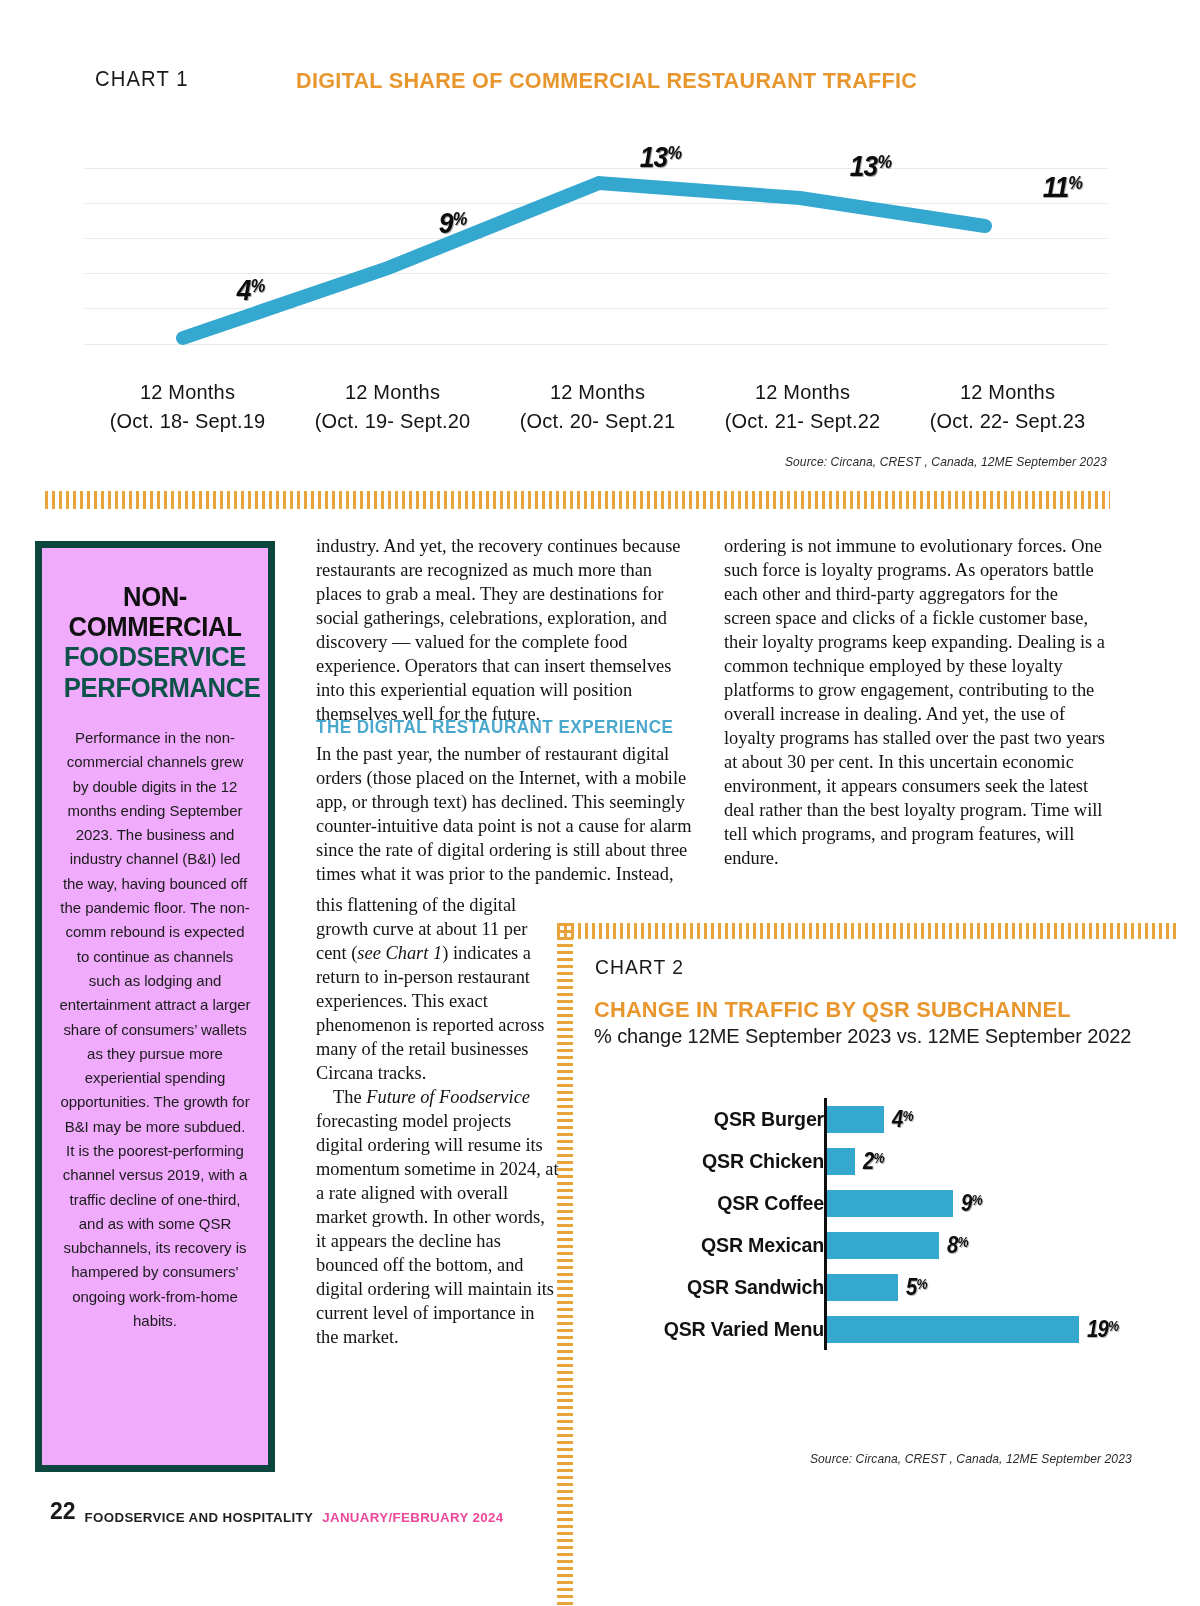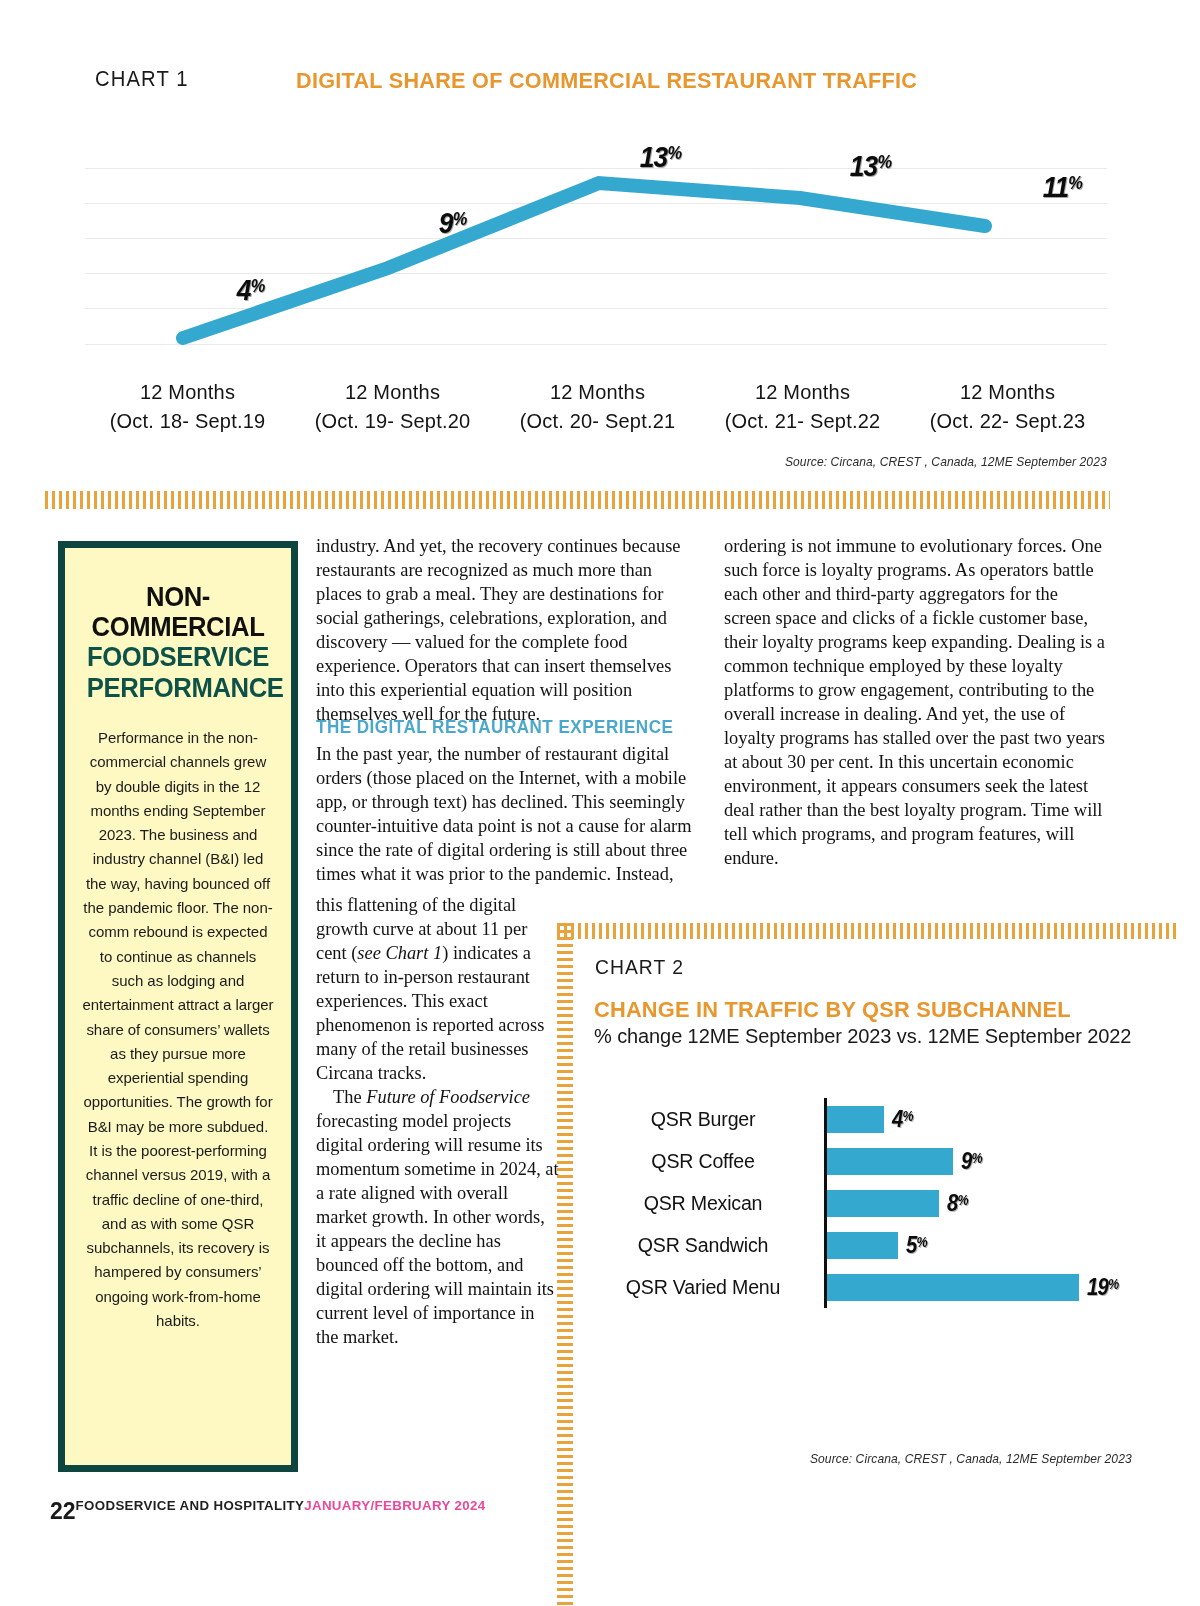--- a/index.html
+++ b/index.html
@@ -92,23 +92,23 @@
       to bottom,
       #e8a33c 0px, #e8a33c 3px,
       transparent 3px, transparent 7px
     );
   }
   #divider-main { left: 45px; top: 491px; width: 1065px; height: 18px; }
 
   
   #pullbox {
     position: absolute;
-    left: 58px; top: 541px; width: 240px; height: 931px;
+    left: 35px; top: 541px; width: 240px; height: 931px;
     border: 7px solid #0d463f;
-    background: #fef9c3;
+    background: #f0abfc;
     padding: 34px 17px 20px;
   }
   #pullbox-heading {
     text-align: center;
     font-weight: 700;
     font-size: 27px;
     line-height: 1.12;
     letter-spacing: -0.4px;
     transform: scaleX(0.95);
   }
@@ -171,22 +171,22 @@
 
   #chart2-plot {
     position: absolute; left: 594px; top: 1098px;
     width: 540px; height: 330px;
   }
   .bar-row {
     display: flex; align-items: center;
     height: 42px;
   }
   .bar-cat {
-    width: 230px; text-align: center; padding-right: 12px;
-    font-size: 19.6px; font-weight: 400; color: #121212;
+    width: 230px; text-align: right; 
+    font-size: 19.6px; font-weight: 700; color: #121212;
     letter-spacing: -0.2px; white-space: nowrap;
   }
   .bar-track {
     position: relative; flex: 1 1 auto; height: 100%;
     display: flex; align-items: center;
     border-left: 3px solid #0f0f0f;
   }
   .bar-fill {
     height: 27px; background: #35a8d0;
   }
@@ -198,21 +198,21 @@
     white-space: nowrap;
     text-shadow: 1px 1px 0 rgba(0,0,0,0.3);
   }
   .bar-val sup { font-size: 0.62em; vertical-align: 0.42em; }
 
   #chart2-source { right: 68px; top: 1452px; }
 
   
   #footer {
     position: absolute; left: 50px; top: 1498px;
-    display: flex; align-items: flex-start; 
+    display: flex; align-items: flex-end; gap: 9px;
   }
   #page-num {
     font-size: 23px; font-weight: 700; color: #1a1a1a;
   }
   #footer-pub {
     font-size: 13.3px; font-weight: 700; letter-spacing: 0.35px;
     color: #1f1f1f;
   }
   #footer-issue {
     font-size: 13.3px; font-weight: 700; letter-spacing: 0.35px;
@@ -314,20 +314,27 @@
 <div id="chart2-plot">
 
   <div class="bar-row">
     <div class="bar-cat">QSR Burger</div>
     <div class="bar-track">
       <div class="bar-fill" style="width:57px"></div>
       <div class="bar-val">4<sup>%</sup></div>
     </div>
   </div>
 
+  <div class="bar-row">
+    <div class="bar-cat">QSR Chicken</div>
+    <div class="bar-track">
+      <div class="bar-fill" style="width:28px"></div>
+      <div class="bar-val">2<sup>%</sup></div>
+    </div>
+  </div>
 
   <div class="bar-row">
     <div class="bar-cat">QSR Coffee</div>
     <div class="bar-track">
       <div class="bar-fill" style="width:126px"></div>
       <div class="bar-val">9<sup>%</sup></div>
     </div>
   </div>
 
   <div class="bar-row">

